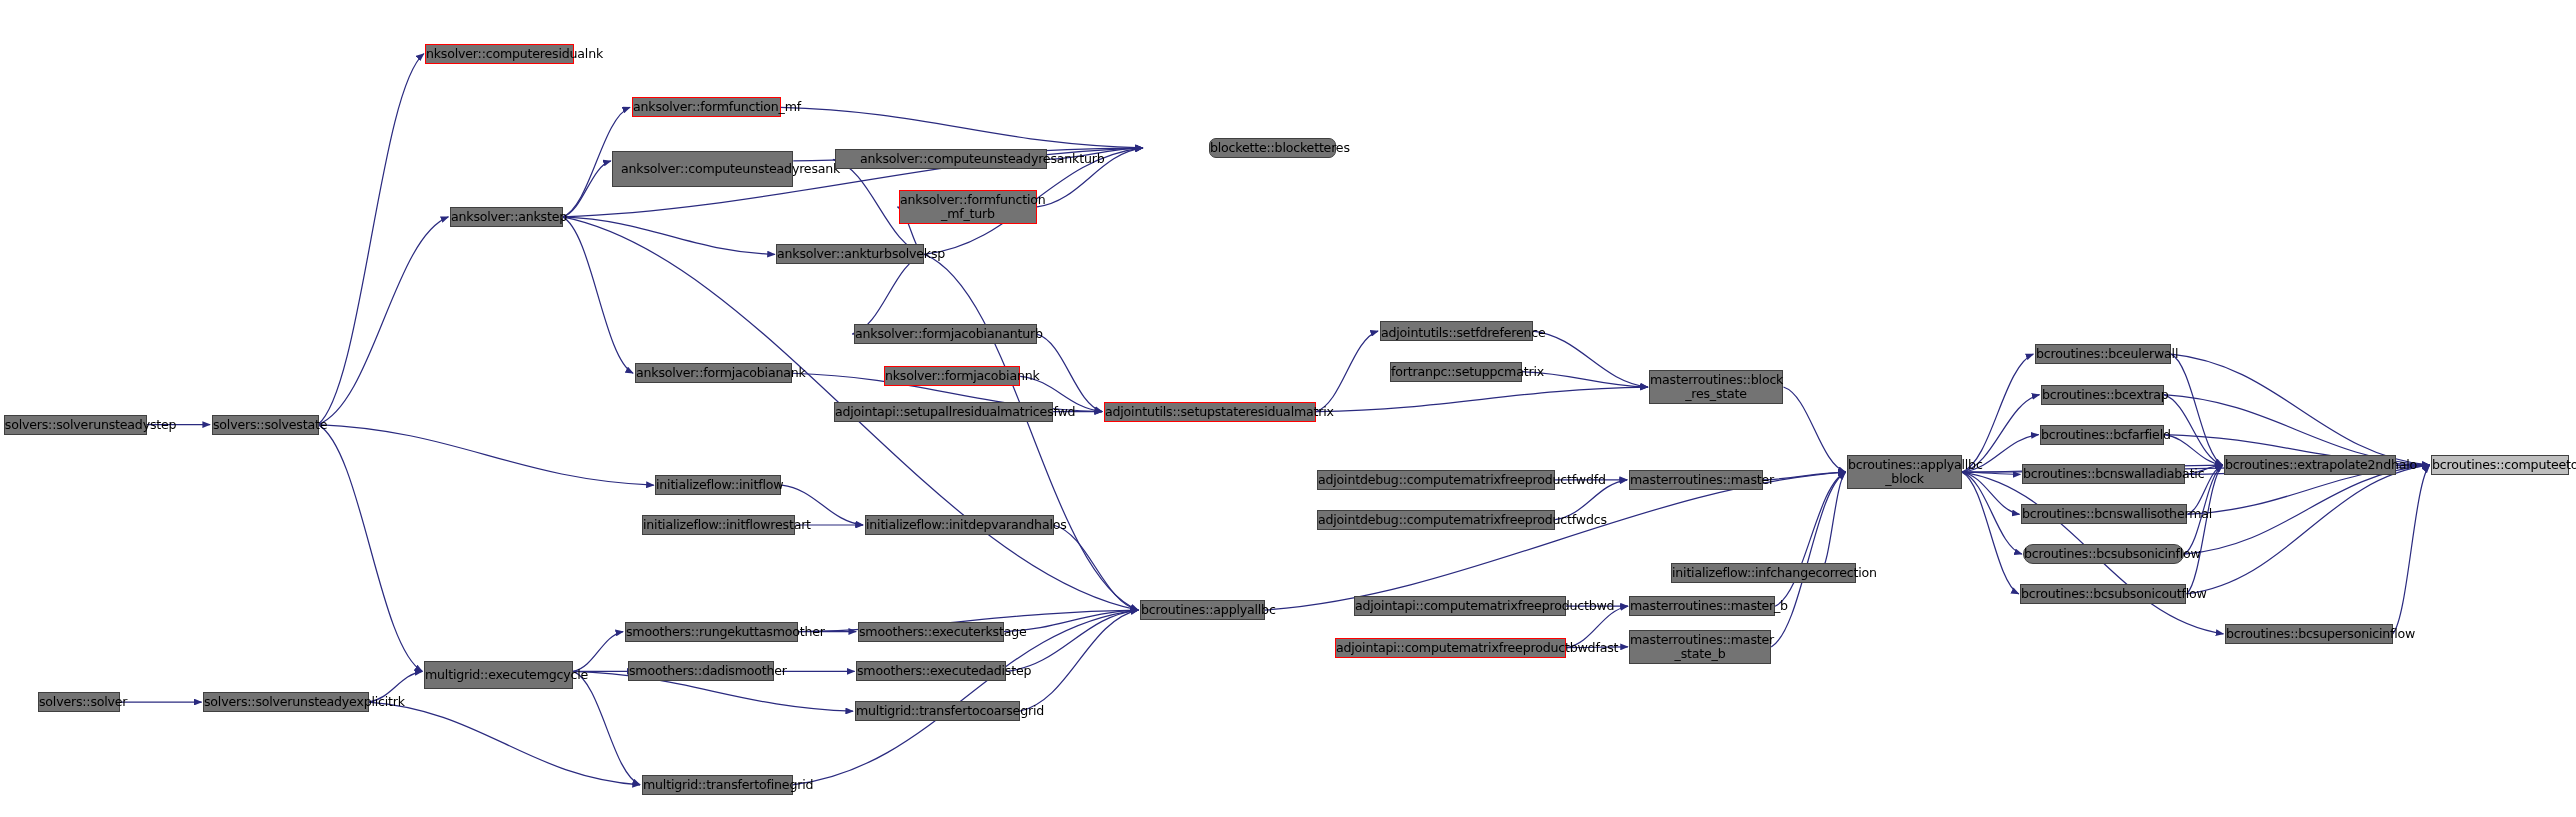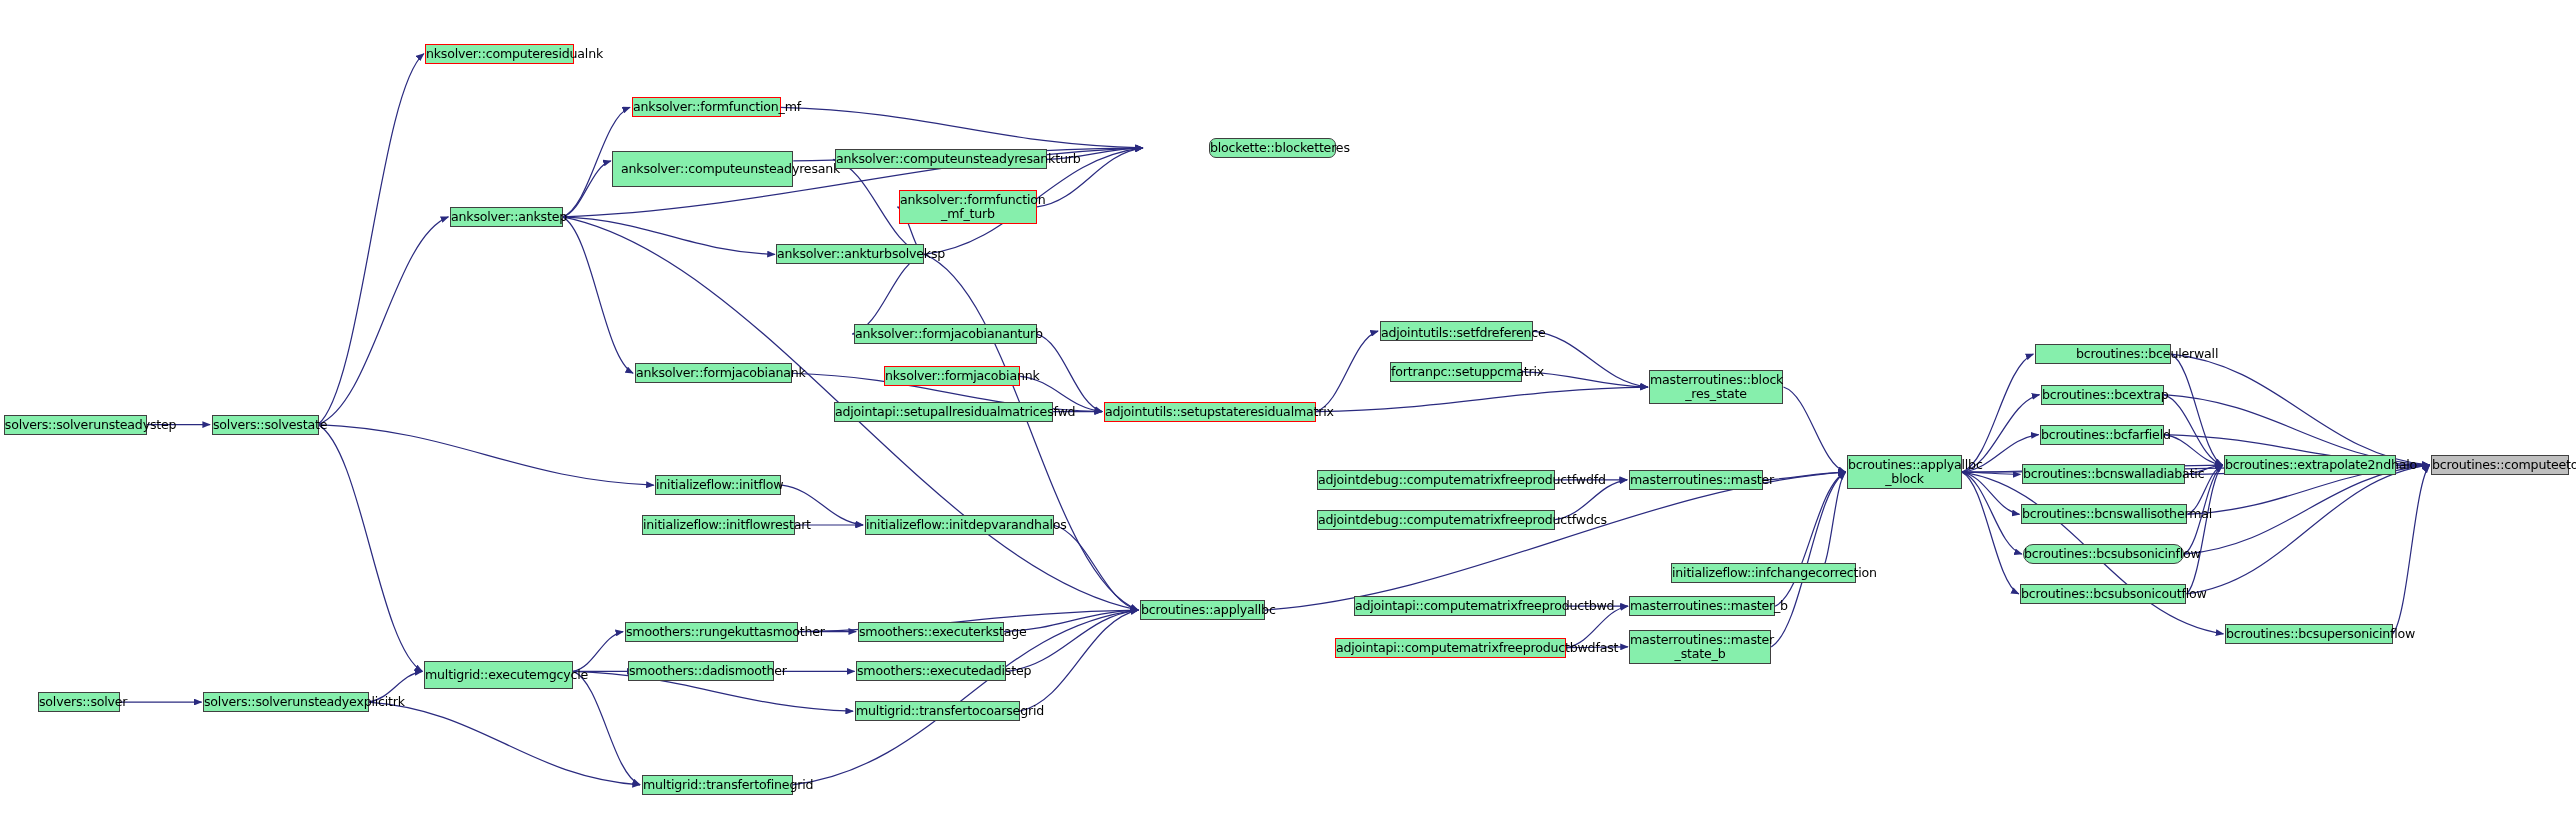--- a/index.html
+++ b/index.html
@@ -3,21 +3,21 @@
 <meta charset="utf-8">
 <style>
   html,body{margin:0;padding:0;background:#ffffff;}
   body{font-family:"DejaVu Sans","Liberation Sans",sans-serif;}
   #canvas{position:relative;width:2576px;height:817px;background:#ffffff;overflow:hidden;}
   #edges{position:absolute;left:0;top:0;width:2576px;height:817px;}
   .node{
     position:absolute;
     box-sizing:border-box;
     border:0.8px solid #404040;
-    background:#86efac;
+    background:#737373;
     color:#000000;
     font-size:12.6px;
     line-height:1.12;
     display:flex;
     align-items:center;
     justify-content:center;
     text-align:center;
     white-space:pre-line;
     letter-spacing:-0.2px;
     z-index:5;
@@ -123,21 +123,21 @@
   </svg>
   <div id="node-layer">
       <div class="node" style="left: 3.8px; top: 415px; width: 143px; height: 20px;"><span class="lbl">solvers::solverunsteadystep</span></div>
       <div class="node" style="left: 212px; top: 415px; width: 107px; height: 20px;"><span class="lbl">solvers::solvestate</span></div>
       <div class="node" style="left: 38px; top: 692px; width: 82px; height: 20px;"><span class="lbl">solvers::solver</span></div>
       <div class="node" style="left: 203px; top: 692px; width: 166px; height: 20px;"><span class="lbl">solvers::solverunsteadyexplicitrk</span></div>
       <div class="node red" style="left: 425px; top: 44px; width: 149px; height: 20px;"><span class="lbl">nksolver::computeresidualnk</span></div>
       <div class="node" style="left: 450px; top: 207px; width: 113px; height: 20px;"><span class="lbl">anksolver::ankstep</span></div>
       <div class="node red" style="left: 632px; top: 97px; width: 149px; height: 20px;"><span class="lbl">anksolver::formfunction_mf</span></div>
       <div class="node" style="left: 612px; top: 151px; width: 181px; height: 36px; padding-left: 8px;"><span class="lbl">anksolver::computeunsteadyresank</span></div>
-      <div class="node" style="left: 835px; top: 149px; width: 212px; height: 20px;"><span class="lbl">anksolver::computeunsteadyresankturb</span></div>
+      <div class="node" style="left: 835px; top: 149px; width: 212px; height: 20px; padding-left: 24px;"><span class="lbl">anksolver::computeunsteadyresankturb</span></div>
       <div class="node red" style="left: 899px; top: 190px; width: 138px; height: 34px;"><span class="lbl">anksolver::formfunction
 _mf_turb</span></div>
       <div class="node" style="left: 776px; top: 244px; width: 148px; height: 20px;"><span class="lbl">anksolver::ankturbsolveksp</span></div>
       <div class="node" style="left: 1209px; top: 138px; width: 127px; height: 20px; border-radius: 7px;"><span class="lbl">blockette::blocketteres</span></div>
       <div class="node" style="left: 854px; top: 324px; width: 183px; height: 20px;"><span class="lbl">anksolver::formjacobiananturb</span></div>
       <div class="node red" style="left: 884px; top: 366px; width: 136px; height: 20px;"><span class="lbl">nksolver::formjacobiannk</span></div>
       <div class="node" style="left: 635px; top: 363px; width: 157px; height: 20px;"><span class="lbl">anksolver::formjacobianank</span></div>
       <div class="node" style="left: 834px; top: 402px; width: 219px; height: 20px;"><span class="lbl">adjointapi::setupallresidualmatricesfwd</span></div>
       <div class="node red" style="left: 1104px; top: 402px; width: 212px; height: 20px;"><span class="lbl">adjointutils::setupstateresidualmatrix</span></div>
       <div class="node" style="left: 1380px; top: 321px; width: 153px; height: 20px; align-items: flex-end;"><span class="lbl">adjointutils::setfdreference</span></div>
@@ -159,21 +159,21 @@
       <div class="node" style="left: 1629px; top: 630px; width: 142px; height: 34px;"><span class="lbl">masterroutines::master
 _state_b</span></div>
       <div class="node" style="left: 1140px; top: 600px; width: 125px; height: 20px;"><span class="lbl">bcroutines::applyallbc</span></div>
       <div class="node" style="left: 625px; top: 622px; width: 173px; height: 20px;"><span class="lbl">smoothers::rungekuttasmoother</span></div>
       <div class="node" style="left: 858px; top: 622px; width: 146px; height: 20px;"><span class="lbl">smoothers::executerkstage</span></div>
       <div class="node" style="left: 424px; top: 661px; width: 149px; height: 28px;"><span class="lbl">multigrid::executemgcycle</span></div>
       <div class="node" style="left: 628px; top: 661px; width: 146px; height: 20px;"><span class="lbl">smoothers::dadismoother</span></div>
       <div class="node" style="left: 856px; top: 661px; width: 150px; height: 20px;"><span class="lbl">smoothers::executedadistep</span></div>
       <div class="node" style="left: 855px; top: 701px; width: 165px; height: 20px;"><span class="lbl">multigrid::transfertocoarsegrid</span></div>
       <div class="node" style="left: 642px; top: 775px; width: 151px; height: 20px;"><span class="lbl">multigrid::transfertofinegrid</span></div>
-      <div class="node" style="left: 2035px; top: 344px; width: 136px; height: 20px; padding-left: 40px;"><span class="lbl">bcroutines::bceulerwall</span></div>
+      <div class="node" style="left: 2035px; top: 344px; width: 136px; height: 20px;"><span class="lbl">bcroutines::bceulerwall</span></div>
       <div class="node" style="left: 2041px; top: 385px; width: 123px; height: 20px;"><span class="lbl">bcroutines::bcextrap</span></div>
       <div class="node" style="left: 2040px; top: 425px; width: 124px; height: 20px;"><span class="lbl">bcroutines::bcfarfield</span></div>
       <div class="node" style="left: 2022px; top: 464px; width: 163px; height: 20px;"><span class="lbl">bcroutines::bcnswalladiabatic</span></div>
       <div class="node" style="left: 2021px; top: 504px; width: 166px; height: 20px;"><span class="lbl">bcroutines::bcnswallisothermal</span></div>
       <div class="node" style="left: 2023px; top: 544px; width: 161px; height: 20px; border-radius: 10px;"><span class="lbl">bcroutines::bcsubsonicinflow</span></div>
       <div class="node" style="left: 2020px; top: 584px; width: 166px; height: 20px;"><span class="lbl">bcroutines::bcsubsonicoutflow</span></div>
       <div class="node" style="left: 2225px; top: 624px; width: 168px; height: 20px;"><span class="lbl">bcroutines::bcsupersonicinflow</span></div>
       <div class="node" style="left: 2224px; top: 455px; width: 172px; height: 20px;"><span class="lbl">bcroutines::extrapolate2ndhalo</span></div>
       <div class="node cur" style="left: 2431px; top: 455px; width: 138px; height: 20px;"><span class="lbl">bcroutines::computeetot</span></div>
     </div>

